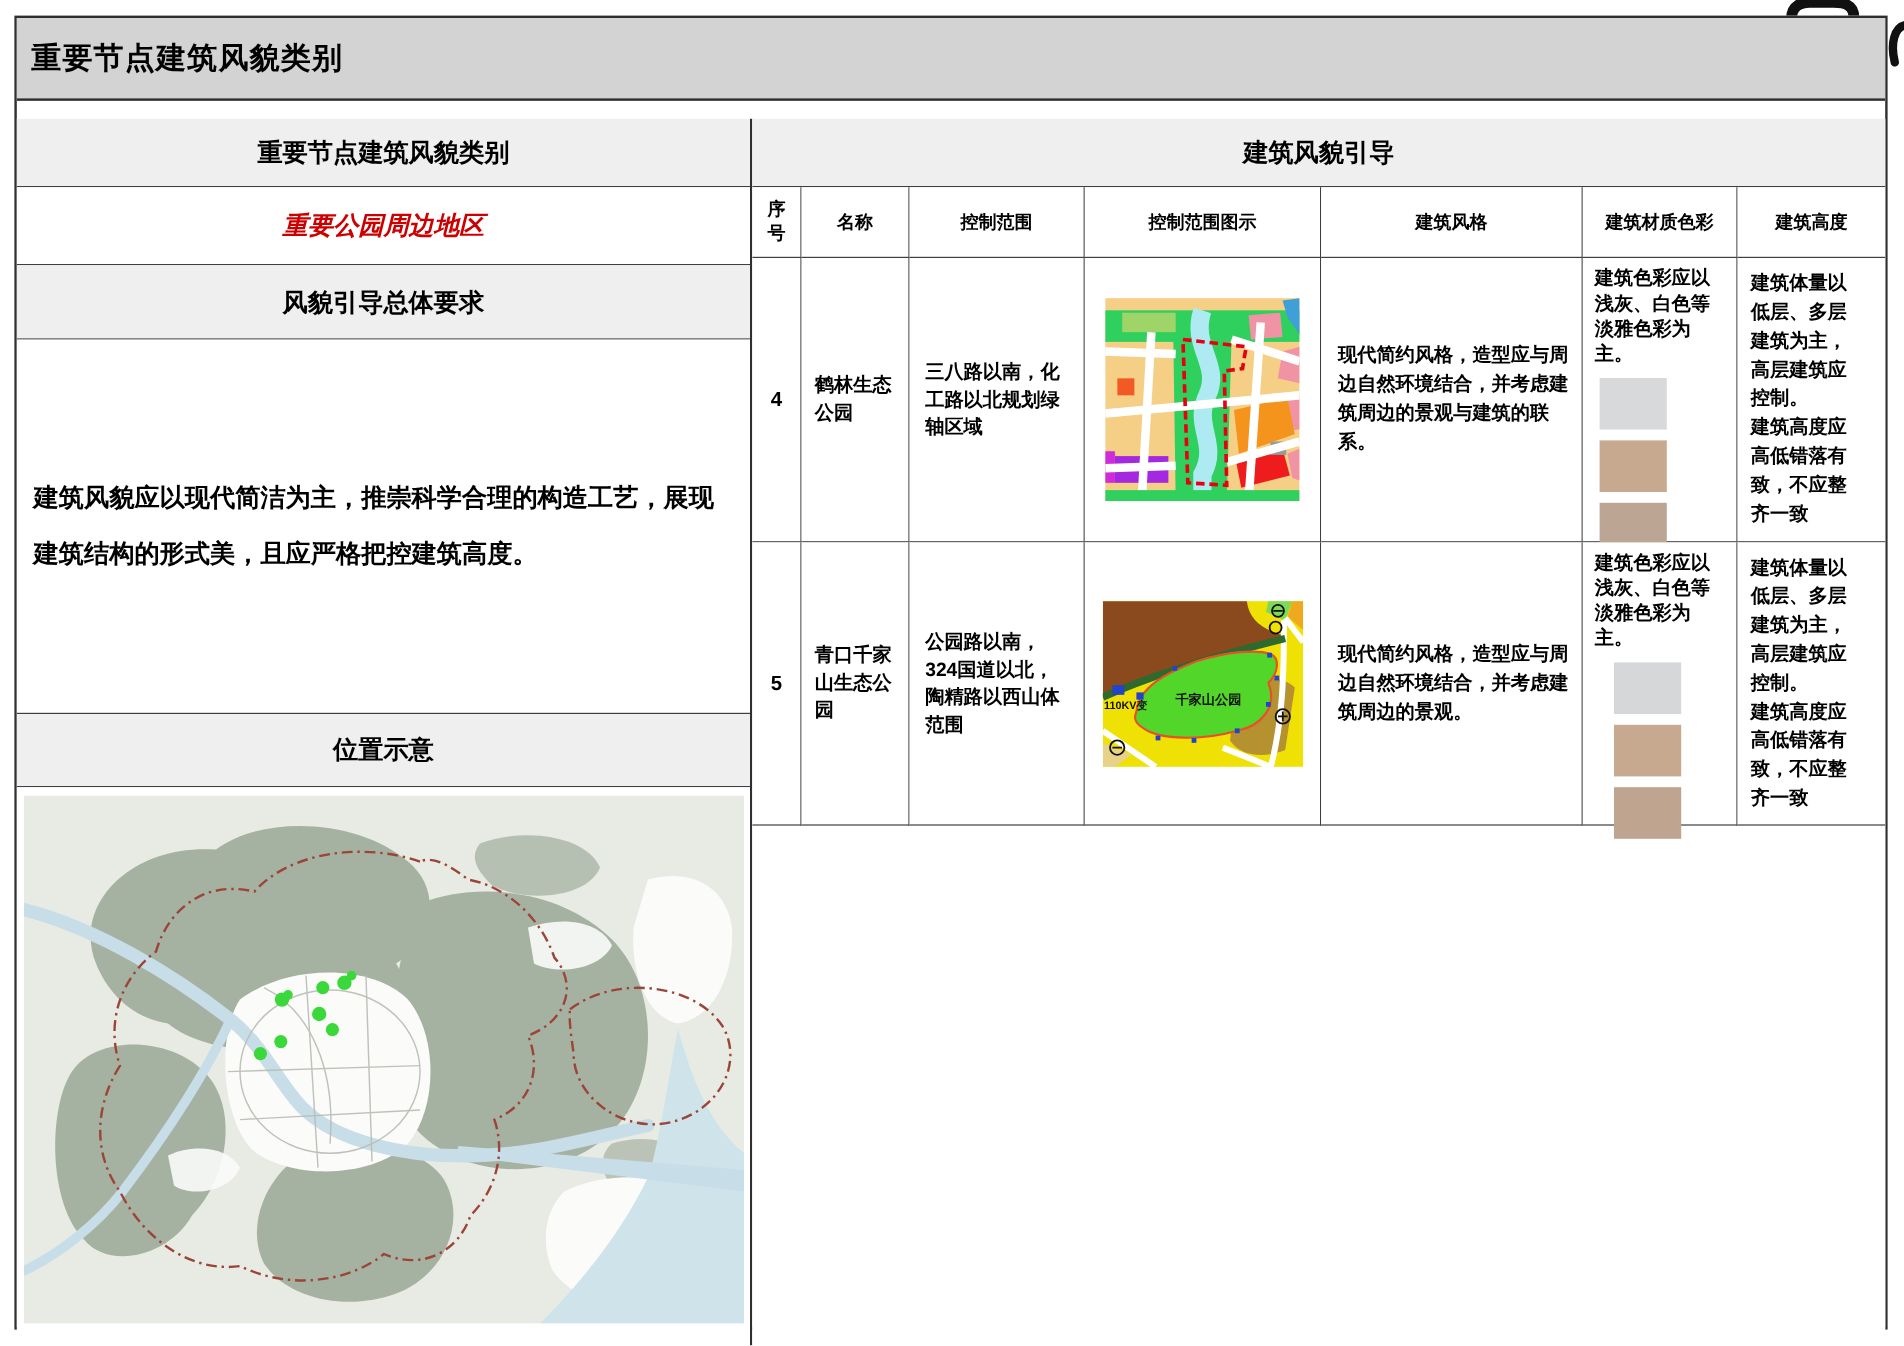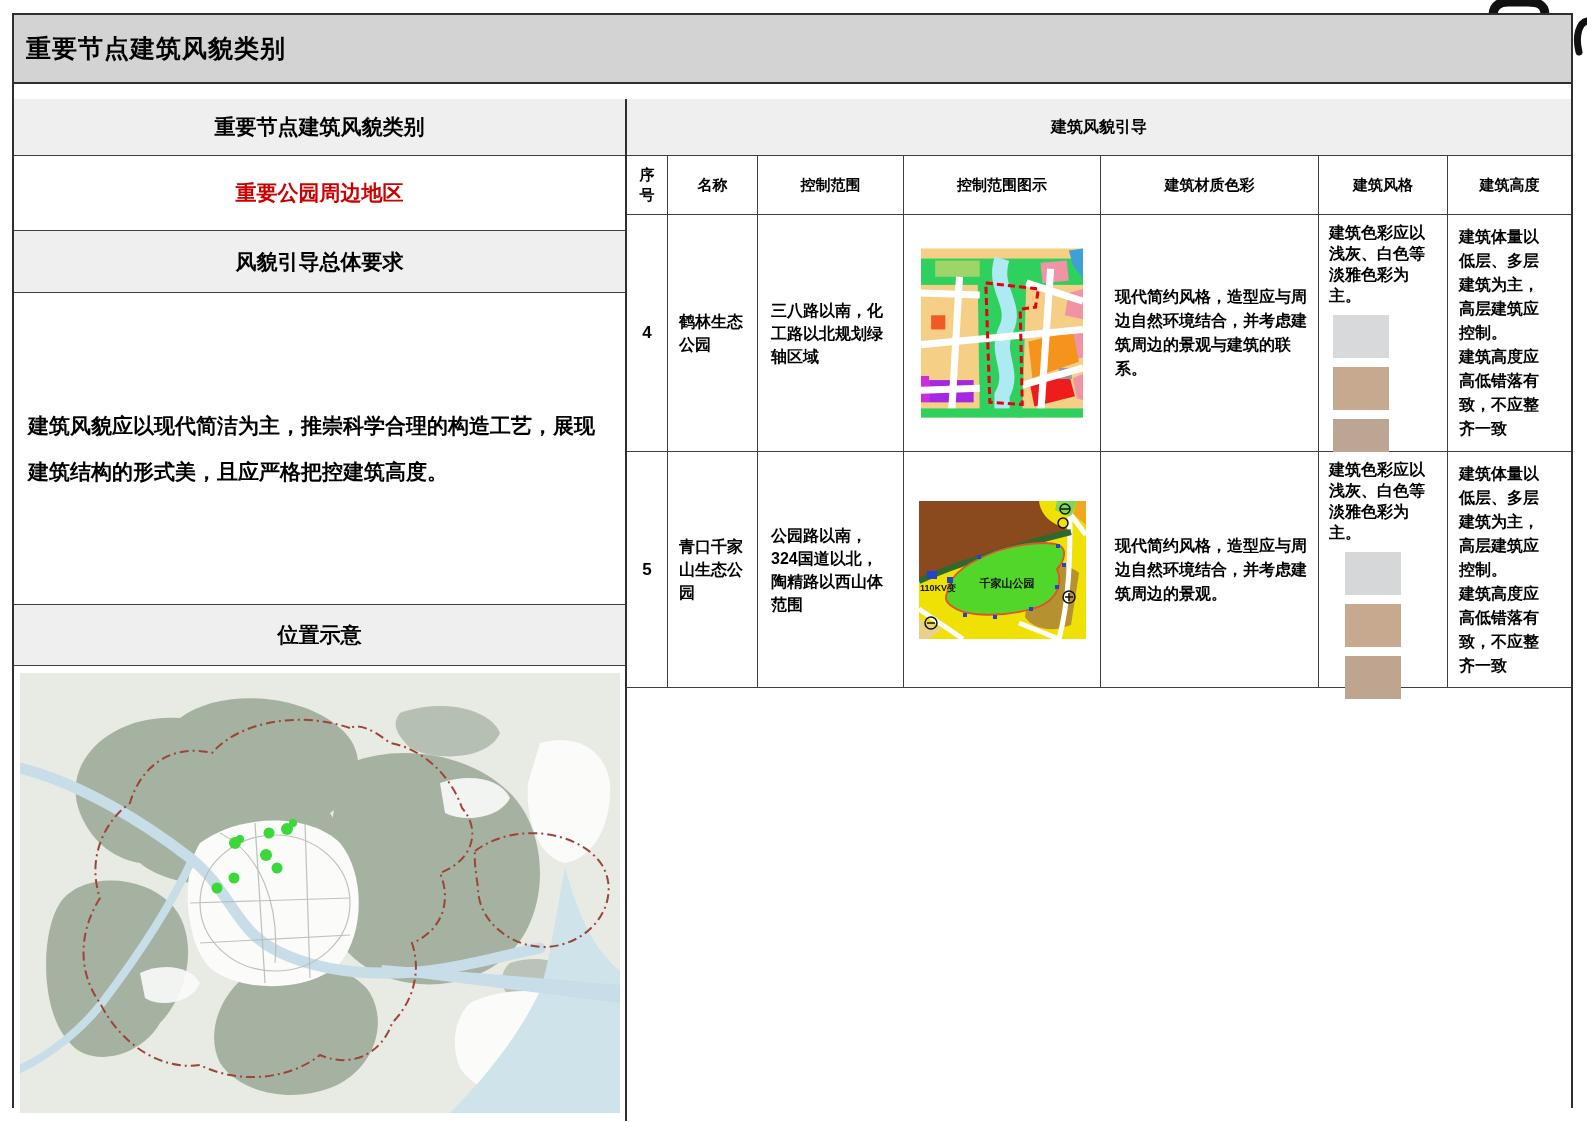--- a/index.html
+++ b/index.html
@@ -10,26 +10,26 @@
 
   .titlebar { position:absolute; left:0; top:0; width:100%; height:69px; background:#d3d3d3; border-bottom:2px solid #2f2f2f; display:flex; align-items:center; padding-left:12px; }
   .titlebar .t { font-size:25px; font-weight:700; letter-spacing:1px; }
 
   .panels { position:absolute; left:0; top:84px; width:100%; height:1022px; display:flex;align-items:center; }
   .left-panel { width:613px; height:100%; border-right:2px solid #2f2f2f; display:flex; flex-direction:column; }
   .right-panel { flex:1; height:100%; display:flex; flex-direction:column; background:#fff; }
 
   .sec-header { background:#efefef; border-bottom:1px solid #3f3f3f; display:flex; align-items:center; justify-content:center; font-weight:700; font-size:21px; }
   .h57 { height:57px; } .h62 { height:62px; } .h61 { height:61px; }
-  .red-cell { height:75px; border-bottom:1px solid #3f3f3f; display:flex; align-items:center; justify-content:center; font-weight:700; font-size:21px; background:#fff; }
+  .red-cell { height:65px; border-bottom:1px solid #3f3f3f; display:flex; align-items:center; justify-content:center; font-weight:700; font-size:21px; background:#fff;font-style:italic; }
   .req-body { height:312px; border-bottom:1px solid #3f3f3f; background:#fff; display:flex; align-items:center; padding:0 16px 0 14px; }
   .req-body .txt { font-weight:700; font-size:21px; line-height:46px; text-align:left; }
   .map-cell { flex:1; background:#fff; padding:7px 6px 0 6px; }
 
-  .rt-header { height:57px; background:#efefef; border-bottom:1px solid #3f3f3f; display:flex; align-items:center; justify-content:center; font-weight:700; font-size:16px; }
+  .rt-header { height:57px; background:#efefef; border-bottom:1px solid #3f3f3f; display:flex; align-items:center; justify-content:center; font-weight:700; font-size:21px; }
   .rtable { display:grid; grid-template-columns:41px 90px 146px 197px 218px 129px auto; grid-auto-rows:min-content; width:100%; }
   .c { border-right:1px solid #3f3f3f; border-bottom:1px solid #3f3f3f; background:#fff; position:relative; }
   .c.last { border-right:none; }
   .hc { height:59px; display:flex; align-items:center; justify-content:center; font-weight:700; font-size:15px; text-align:center; }
   .vert { display:inline-block; width:1.15em; line-height:1.35; }
   .r1 { height:237px; } .r2 { height:236px; }
   .cell-mid { display:flex; align-items:center; }
   .no-cell { justify-content:center; font-weight:700; font-size:17px; }
   .name-cell { padding:0 6px 0 11px; font-weight:700; font-size:16px; line-height:23px; }
   .scope-cell { padding:0 20px 0 13px; font-weight:700; font-size:16px; line-height:23px; }
@@ -150,24 +150,24 @@
           <div class="c hc">
               <span>名称</span>
             </div>
           <div class="c hc">
               <span>控制范围</span>
             </div>
           <div class="c hc">
               <span>控制范围图示</span>
             </div>
           <div class="c hc">
+              <span>建筑风格</span>
+            </div>
+          <div class="c hc">
               <span>建筑材质色彩</span>
-            </div>
-          <div class="c hc">
-              <span>建筑风格</span>
             </div>
           <div class="c hc last">
               <span>建筑高度</span>
             </div>
 
           <div class="c r1 cell-mid no-cell">
               <span>4</span>
             </div>
           <div class="c r1 cell-mid name-cell">
               <span>鹤林生态公园</span>

